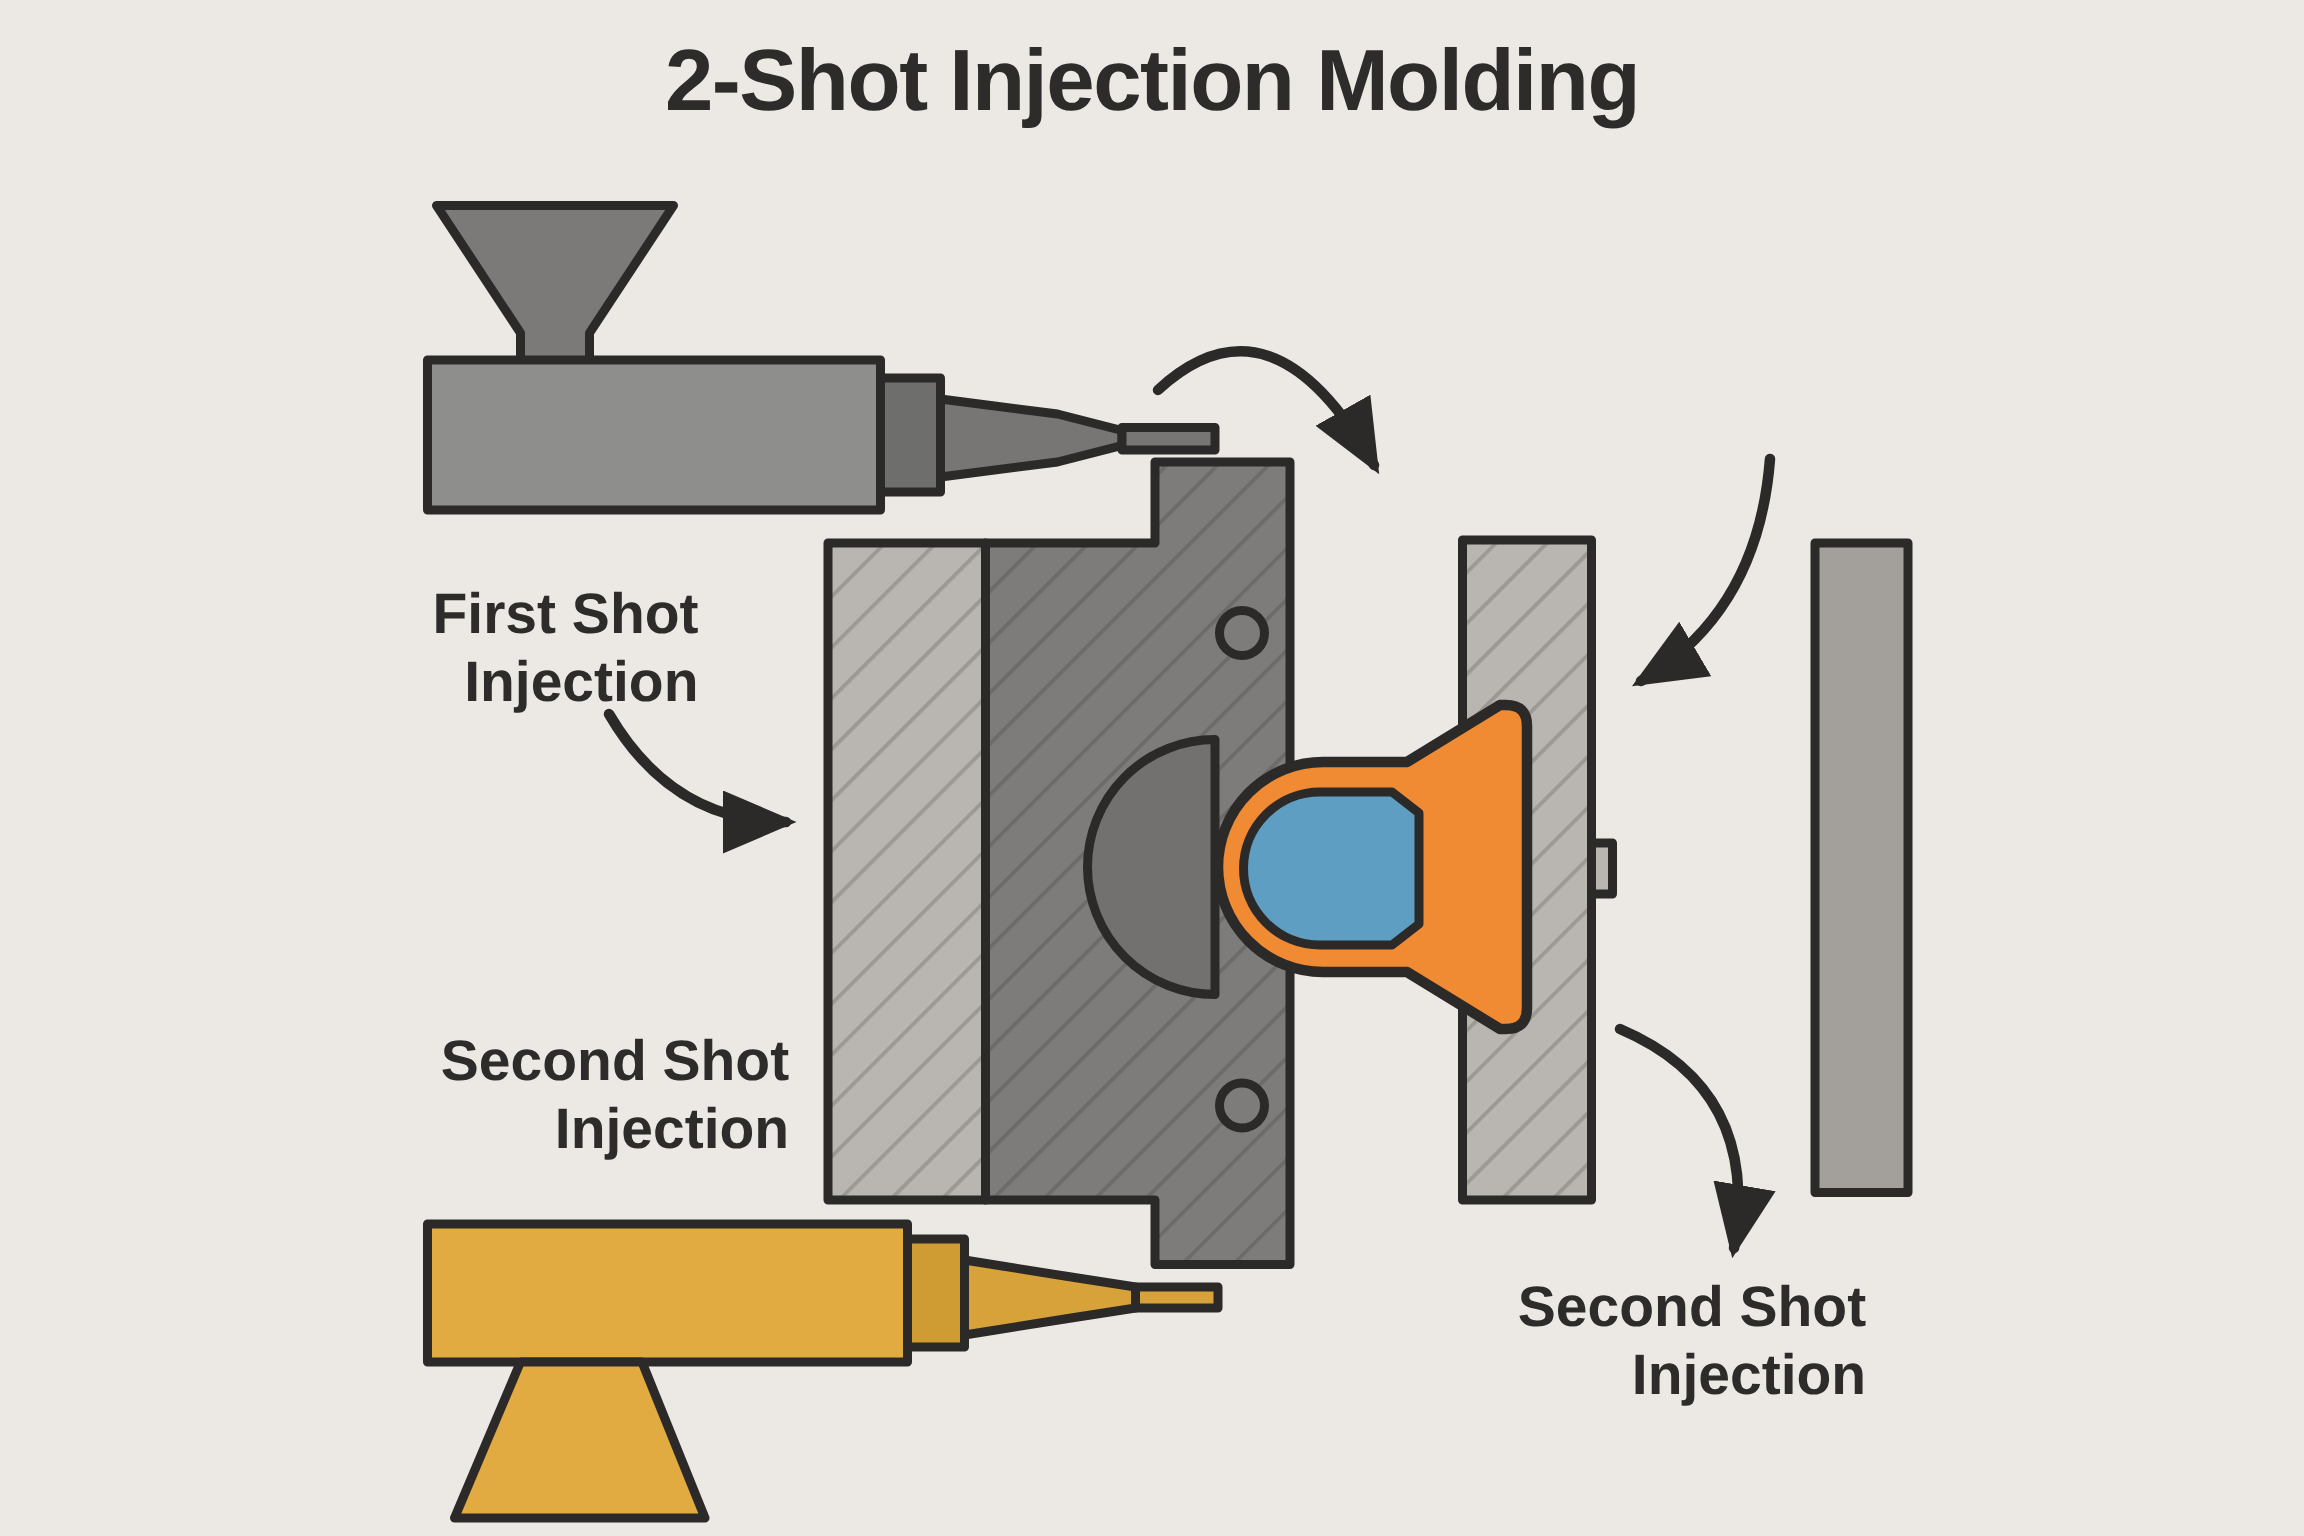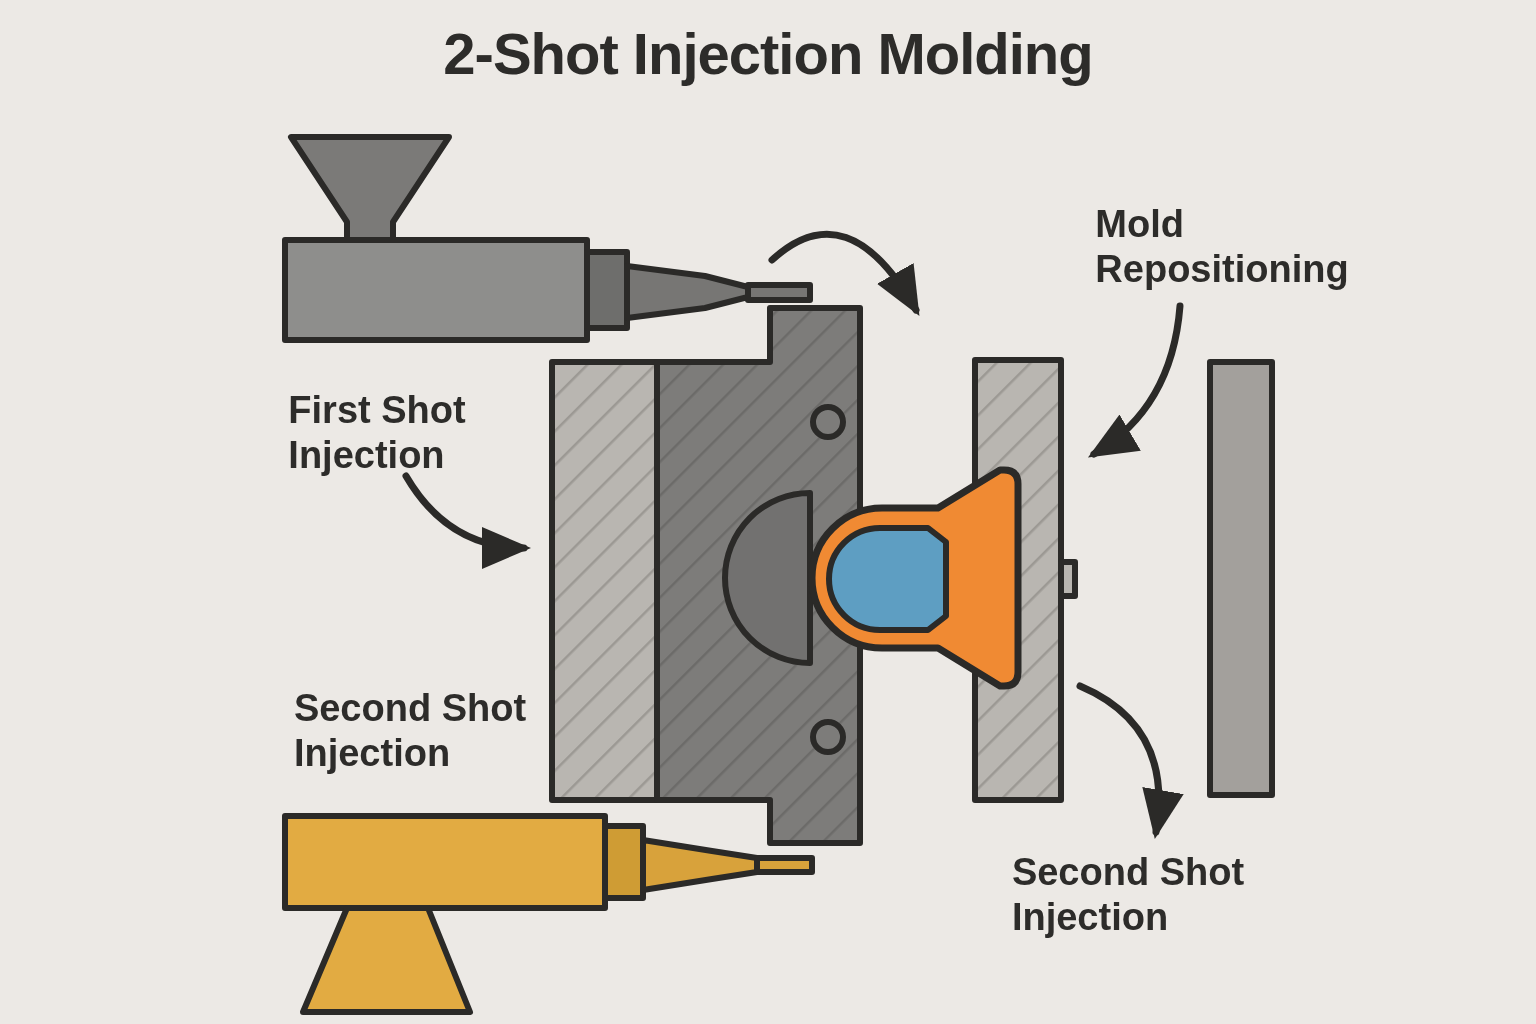--- a/index.html
+++ b/index.html
@@ -31,21 +31,21 @@
   .hd-base{fill:var(--block-dark,#7d7c7a);}
   .hd-line{stroke:var(--block-hatch,#6c6b69);stroke-width:5;}
   .hole{fill:var(--block-dark,#7d7c7a);stroke:var(--outline,#2b2a28);stroke-width:6;}
   .arrow{fill:none;stroke:var(--outline,#2b2a28);stroke-width:7;stroke-linecap:round;}
   .arrowhead{fill:var(--outline,#2b2a28);}
 
   
   .label{
     position:absolute;
     transform:translateX(-50%);
-    text-align:left;
+    text-align:right;
     white-space:pre-line;
     color:var(--text,#2d2c2a);
     font-weight:700;
     font-size:38px;
     line-height:1.18;
   }
   .title{
     font-size:58px;
     letter-spacing:-1px;
     line-height:1.05;
@@ -103,19 +103,17 @@
   </svg>
 
   <div class="label title" style="left:768px;top:24px;">2-Shot Injection Molding</div>
 
   <div class="label" style="left:377px;top:388px;">First Shot
 Injection</div>
 
   <div class="label" style="left:410px;top:686px;">Second Shot
 Injection</div>
 
-  <div class="label" style="left:1222px;top:202px;">Mold
-Repositioning</div>
 
   <div class="label" style="left:1128px;top:850px;">Second Shot
 Injection</div>
 
 </div>
 
 </body></html>

